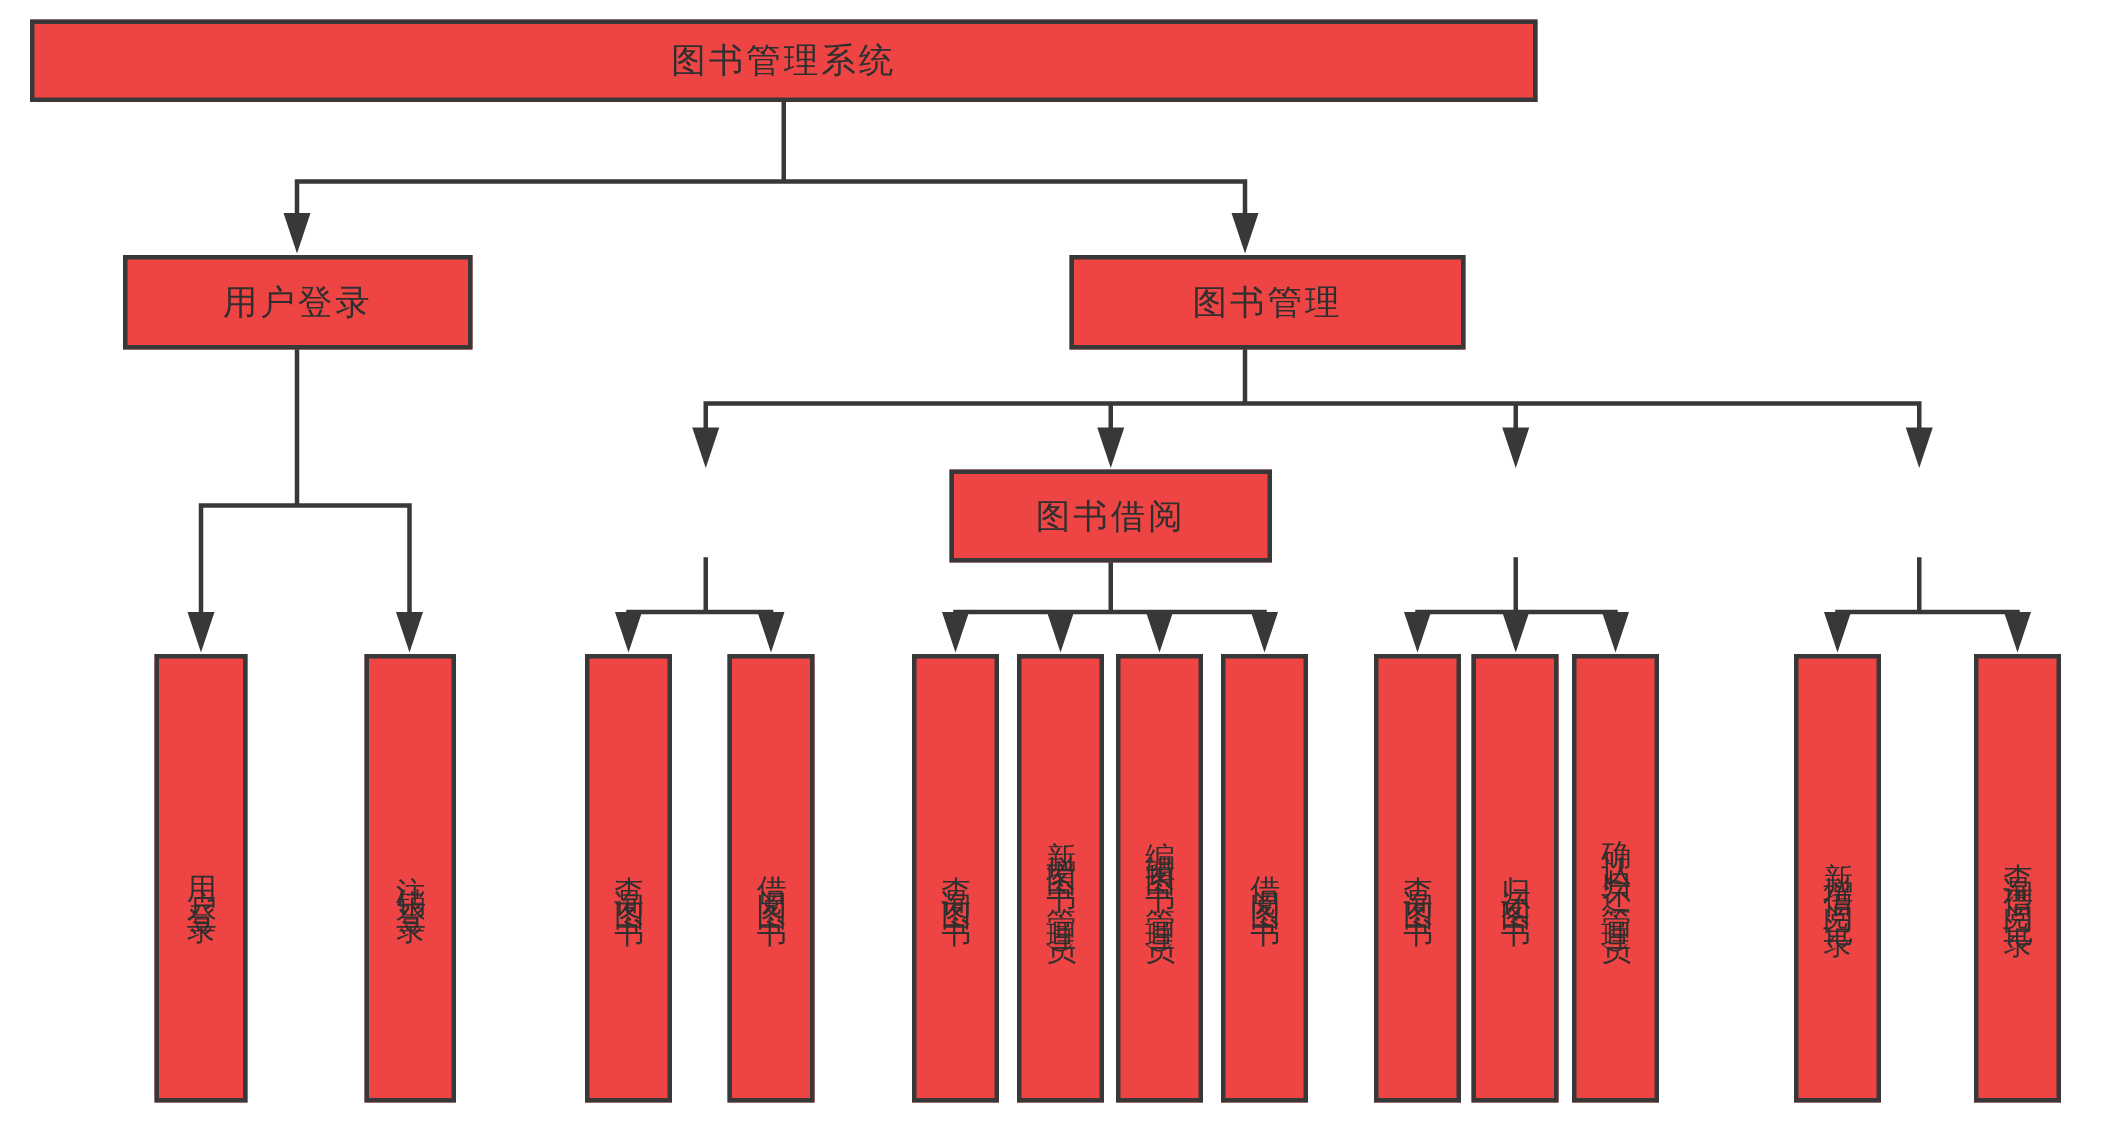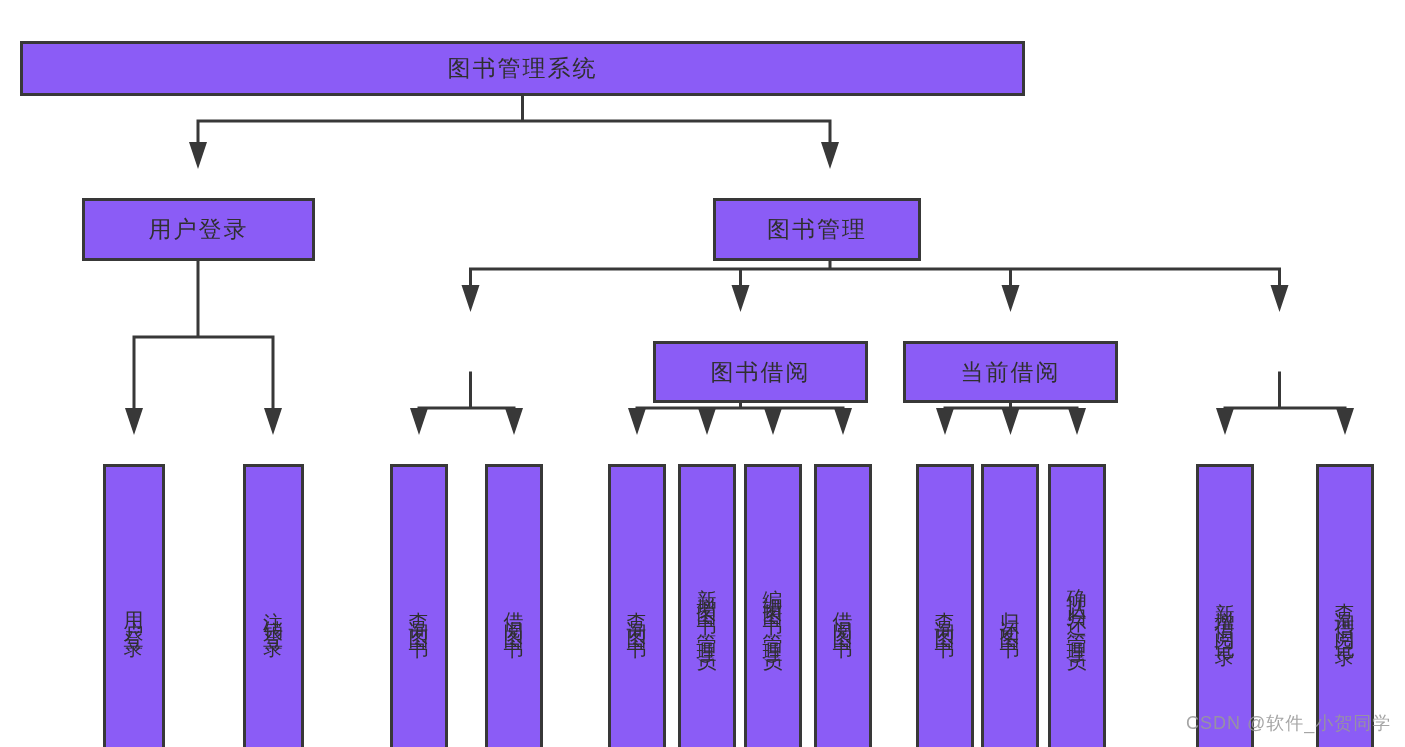--- a/index.html
+++ b/index.html
@@ -14,26 +14,25 @@
   }
   .connectors {
     position: absolute;
     left: 0; top: 0;
     z-index: 0;
   }
   .box {
     position: absolute;
     box-sizing: border-box;
     border: 3px solid #383838;
-    background: #8b5cf6;
+    background: #ef4444;
     display: flex;
     align-items: center;
     justify-content: center;
     z-index: 1;
-    margin-top: 28px;
   }
   .h-label {
     font-size: 23px;
     letter-spacing: 2px;
     white-space: nowrap;
     color: #2f2f2f;
   }
   .lvl1 { top: 170px; height: 63px; }
   .row2 { top: 313px; height: 62px; width: 215px; }
   .leaf { top: 436px; height: 299px; }
@@ -100,29 +99,26 @@
       M1336 408 L1354 408 L1345 435 Z"></path>
   </svg>
 
   <div class="box" style="left:20px; top:13px; width:1005px; height:55px;">
     <span class="h-label">图书管理系统</span>
   </div>
 
   <div class="box lvl1" style="left:82px; width:233px;">
     <span class="h-label">用户登录</span>
   </div>
-  <div class="box lvl1" style="left:713px; width:208px;">
+  <div class="box lvl1" style="left:713px; width:264px;">
     <span class="h-label">图书管理</span>
   </div>
 
-  <div class="box row2" style="left:653px;">
+  <div class="box row2" style="left:633px;">
     <span class="h-label">图书借阅</span>
-  </div>
-  <div class="box row2" style="left:903px;">
-    <span class="h-label">当前借阅</span>
   </div>
 
   <div class="box leaf" style="left:103px; width:62px;">
     <span class="v-label">用户登录</span>
   </div>
   <div class="box leaf" style="left:243px; width:61px;">
     <span class="v-label">注销登录</span>
   </div>
 
   <div class="box leaf" style="left:390px; width:58px;">
@@ -155,15 +151,14 @@
     <span class="v-label">确认归还（管理员）</span>
   </div>
 
   <div class="box leaf" style="left:1196px; width:58px;">
     <span class="v-label">新增借阅记录</span>
   </div>
   <div class="box leaf" style="left:1316px; width:58px;">
     <span class="v-label">查询借阅记录</span>
   </div>
 
-  <div class="watermark">CSDN @软件_小贺同学</div>
 
 </div>
 
 </body></html>

